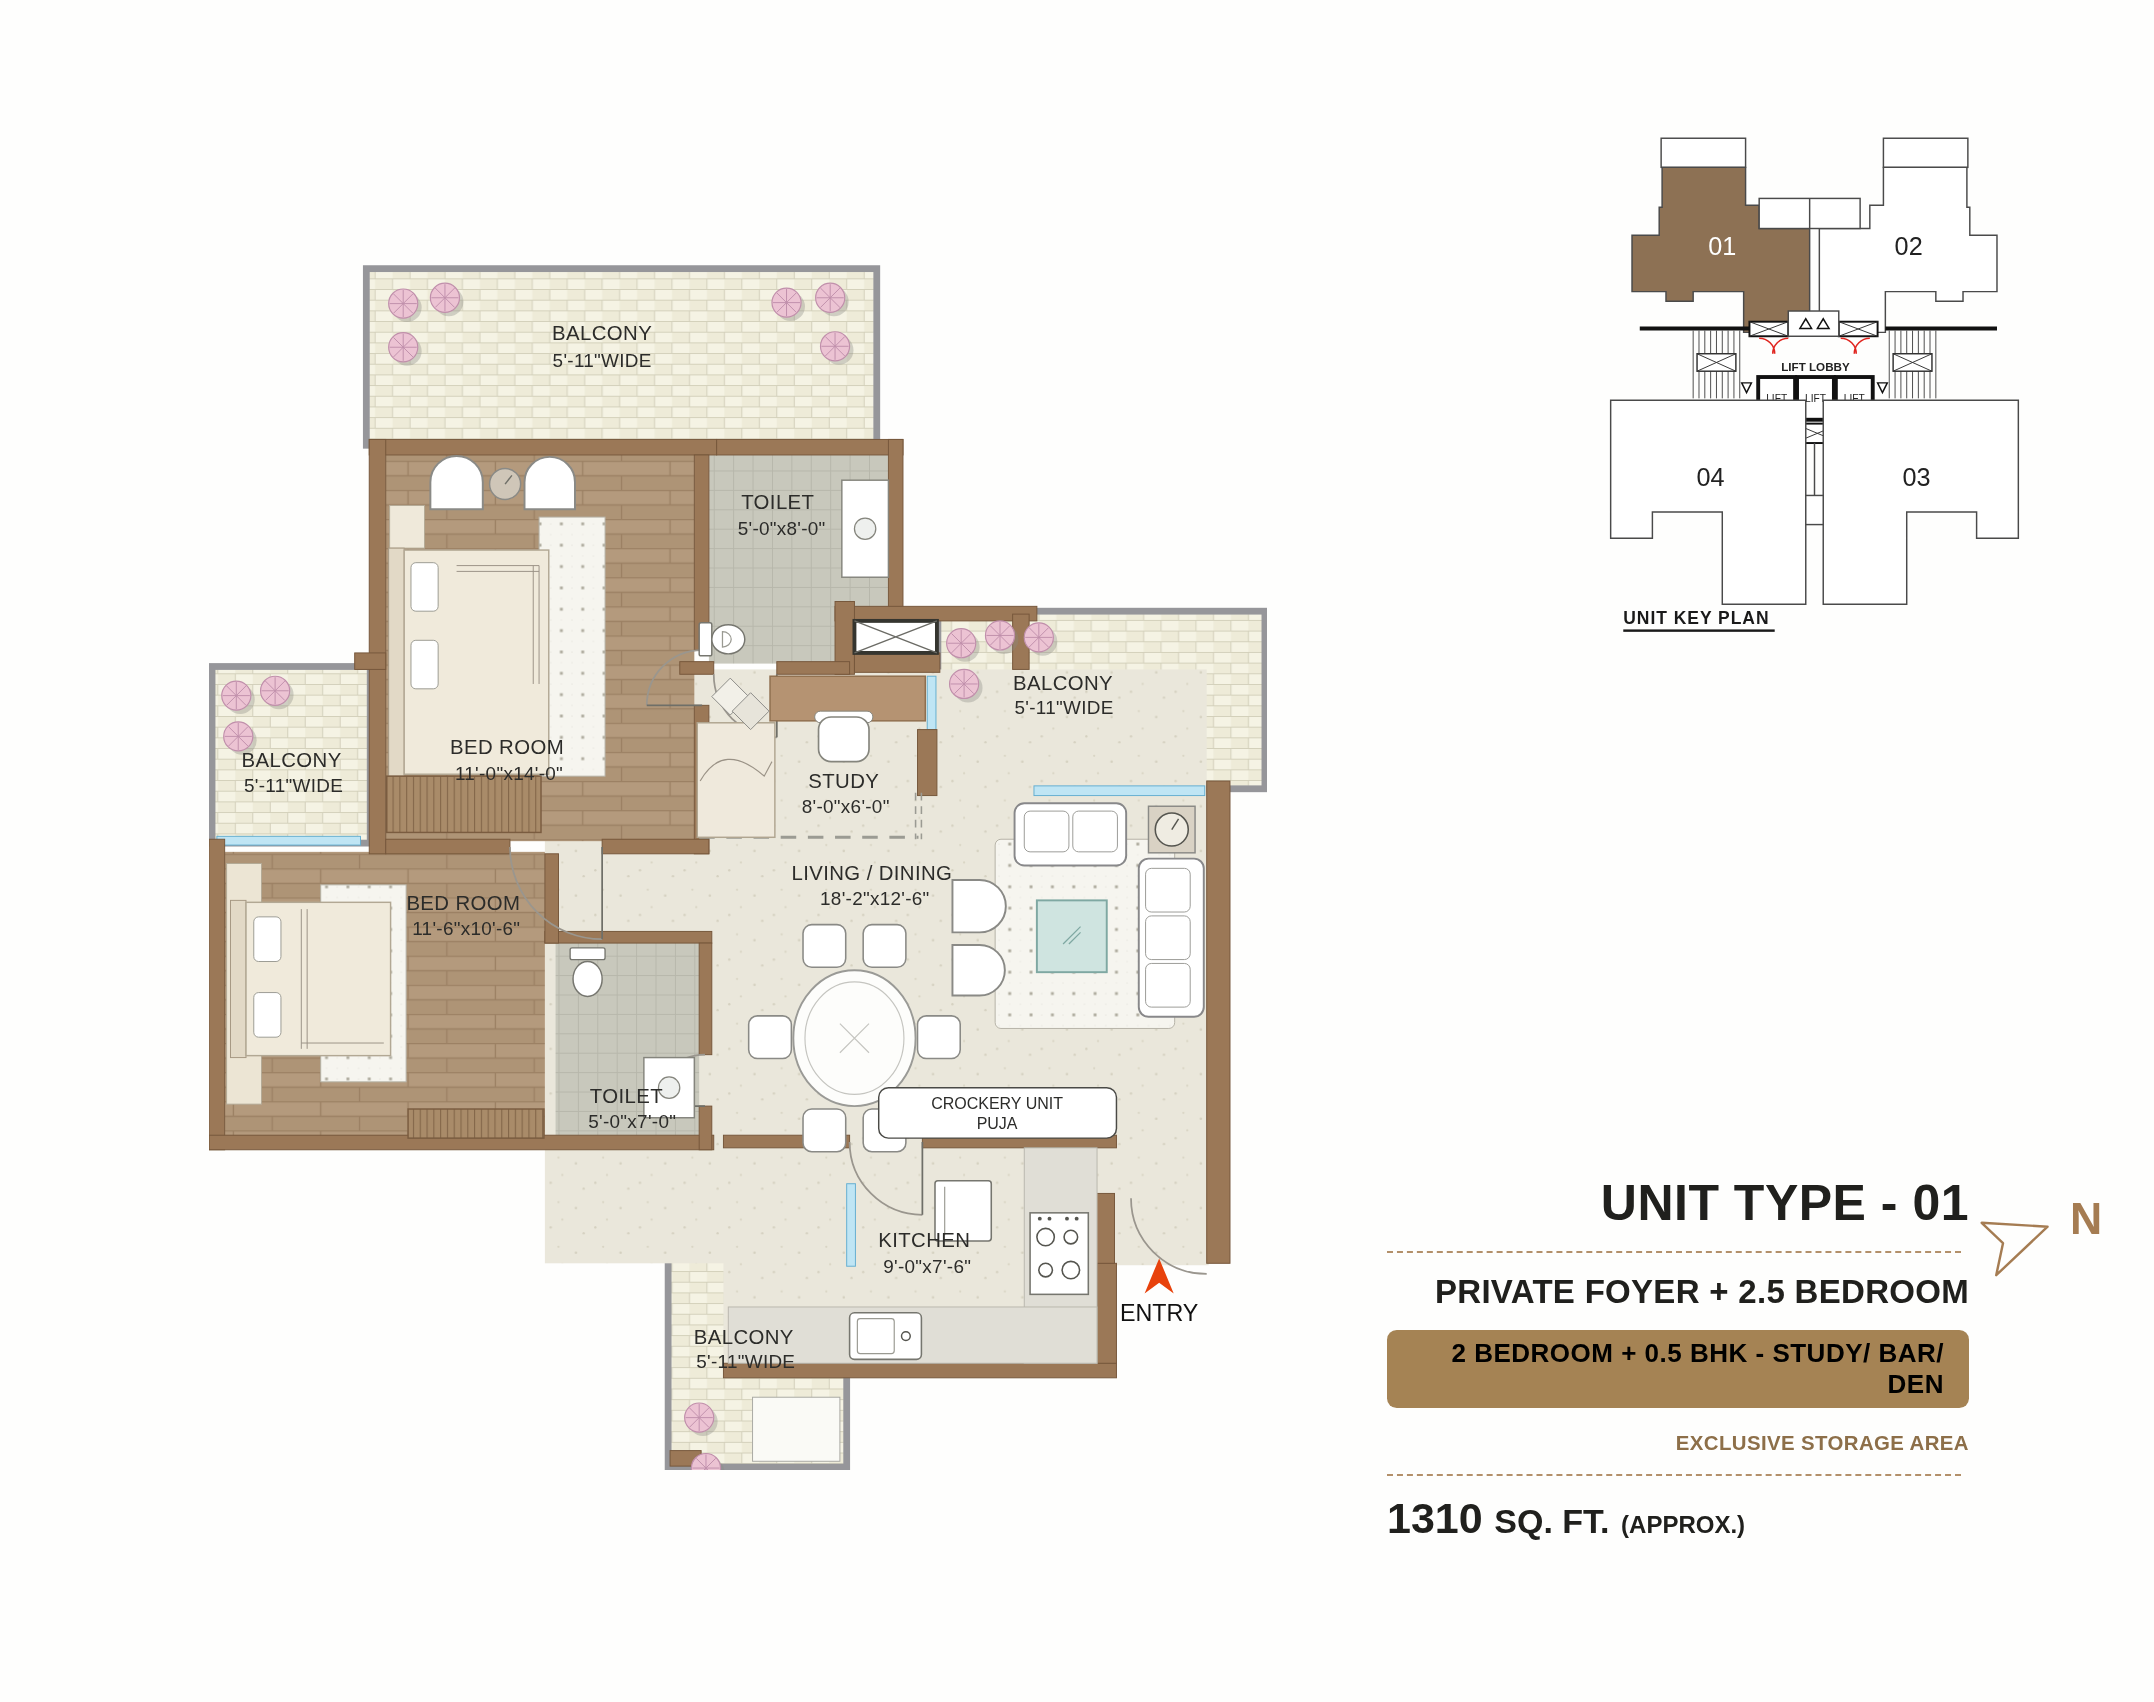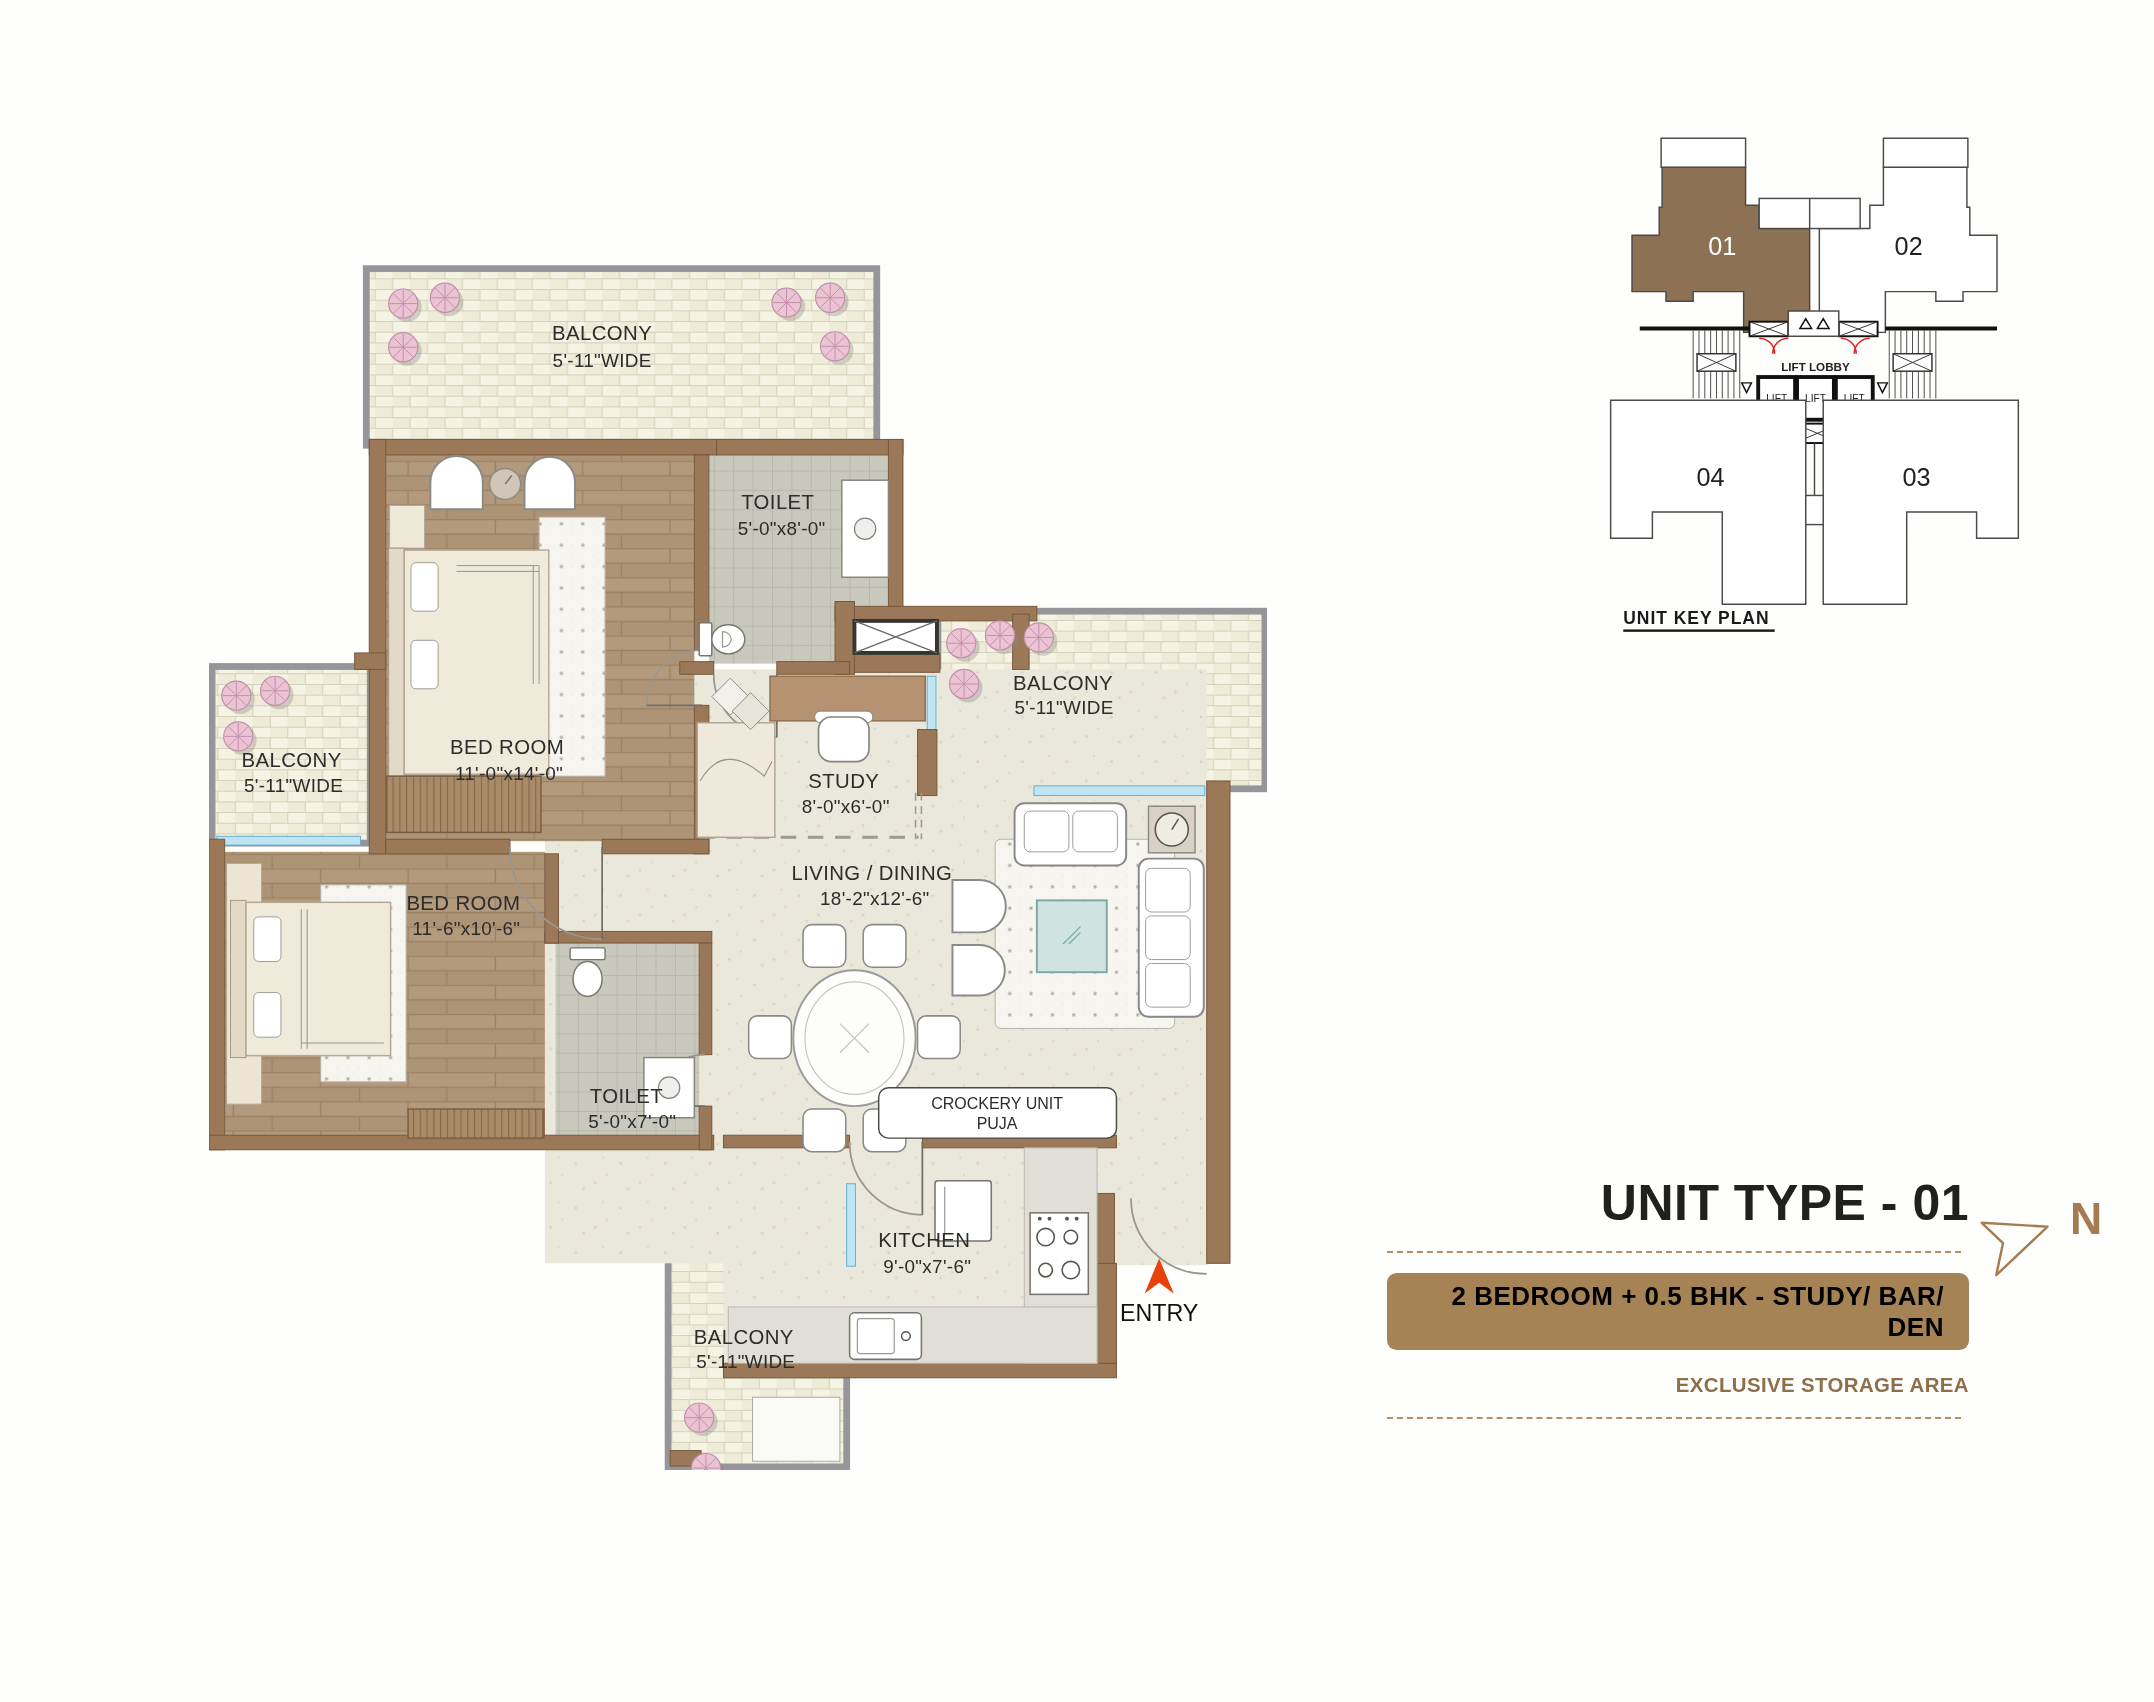--- a/index.html
+++ b/index.html
@@ -399,21 +399,27 @@
   <div class="north-wrap">
     <svg width="165" height="126" viewBox="0 0 170 130">
       <path d="M14,38 L82,42 L29,92 L36,59 Z" fill="none" stroke="#a57c52" stroke-width="2.5" stroke-linejoin="round"></path>
       <text x="105" y="50" font-size="46" font-weight="800" fill="#a57c52">N</text>
     </svg>
   </div>
 
   <div class="details">
     <div class="unit-type">UNIT TYPE - 01</div>
     <div class="dash-sep"></div>
+    <div class="subtitle">PRIVATE FOYER + 2.5 BEDROOM</div>
     <div>
       <span class="badge">2 BEDROOM + 0.5 BHK - STUDY/ BAR/ DEN</span>
     </div>
     <div class="storage-note">EXCLUSIVE STORAGE AREA</div>
     <div class="dash-sep"></div>
+    <div class="area-row">
+      <span class="val">1310</span>
+      <span class="unit">SQ. FT.</span>
+      <span class="approx">(APPROX.)</span>
+    </div>
   </div>
 
 </div>
 
 
 </body></html>

